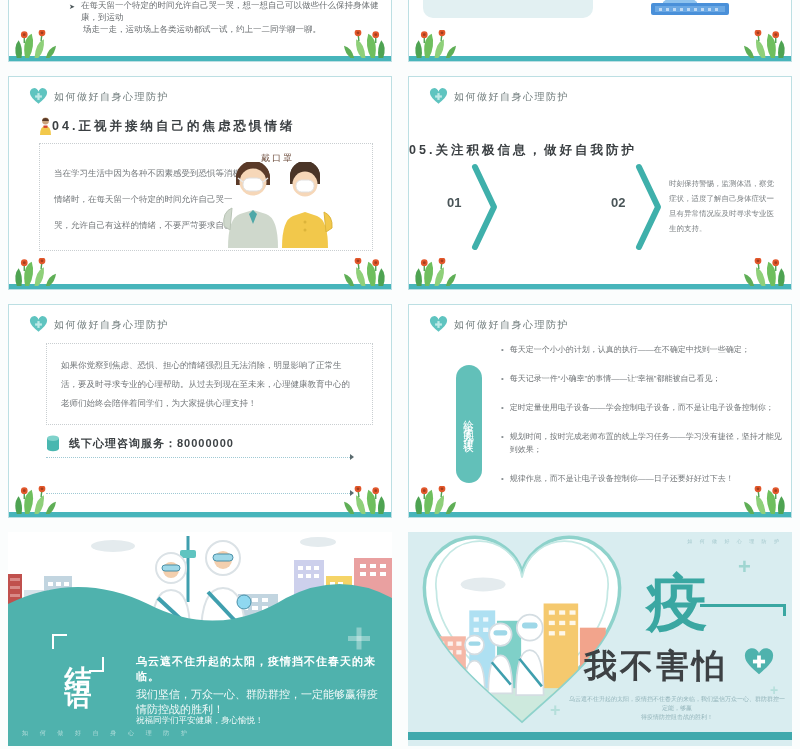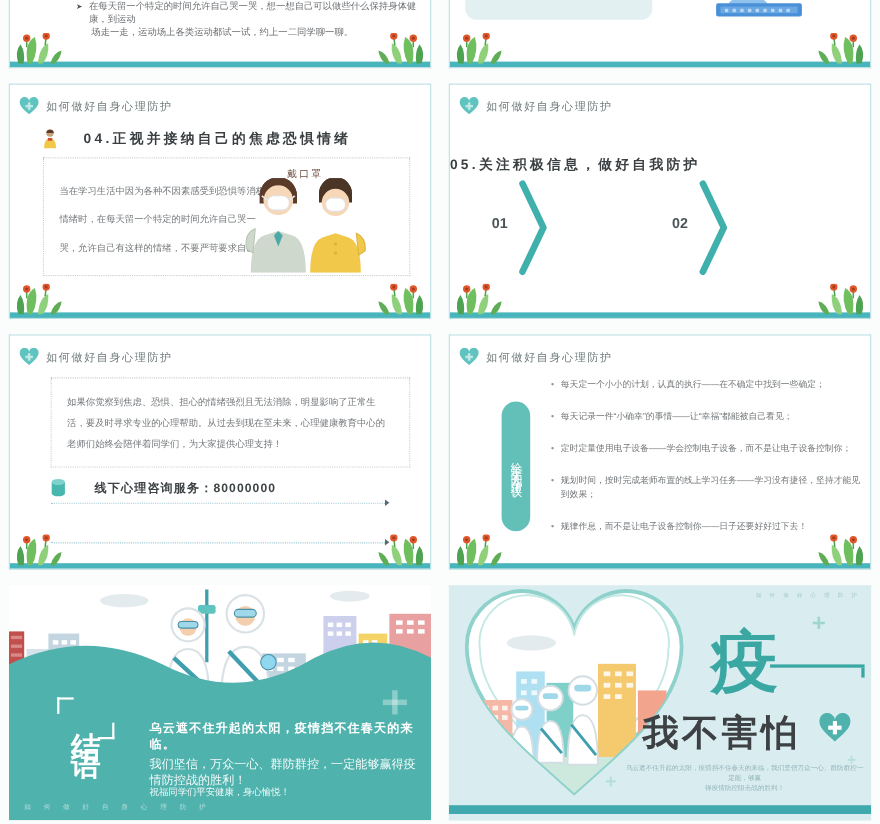--- a/index.html
+++ b/index.html
@@ -2,37 +2,37 @@
 <html><head>
 <meta charset="utf-8">
 <style>
   html,body{margin:0;padding:0;background:#eef4f4;}
   body{font-family:"Liberation Sans","DejaVu Sans",sans-serif;}
   #canvas{position:relative;width:800px;height:749px;background:#fbfdfd;overflow:hidden;}
   .slide{position:absolute;background:#fff;border:1px solid #bcdfe3;box-sizing:border-box;overflow:hidden;}
   .tealbar{position:absolute;left:0;right:0;bottom:0;height:5px;background:#47b5bb;z-index:2;}
   .grass{position:absolute;bottom:3px;z-index:3;}
   .g-l{left:2px;} .g-r{right:2px;transform:scaleX(-1);}
-  .hdr{position:absolute;top:11px;left:8px;display:flex;align-items:center;gap:6px;z-index:2;}
+  .hdr{position:absolute;top:11px;left:20px;display:flex;align-items:center;gap:6px;z-index:2;}
   .hdr .htxt{font-size:10px;color:#6f7b7b;letter-spacing:1.5px;}
   .dotbox{position:absolute;border:1px dotted #c9ced1;box-sizing:border-box;}
   .smalltext{font-size:8.5px;color:#6b6f72;}
   
-  .title04{position:absolute;top:40px;left:30px;display:flex;align-items:flex-end;gap:24px;}
+  .title04{position:absolute;top:40px;left:30px;display:flex;align-items:flex-end;gap:0;}
   .title04 .t{font-size:12.5px;font-weight:bold;color:#3a3f42;letter-spacing:3px;}
   .body04{position:absolute;left:14px;top:16px;width:188px;font-size:8.5px;color:#73777a;line-height:26px;}
   .cap04{position:absolute;right:78px;top:8px;font-size:9px;color:#6b4a3a;letter-spacing:2px;}
   
   .title05{position:absolute;top:48px;left:0;width:100%;text-align:left;font-size:12.5px;font-weight:bold;color:#3a3f42;letter-spacing:3px;margin-top:17px;}
   .num05{position:absolute;font-size:13px;font-weight:bold;color:#4a5558;}
   .chev{position:absolute;}
   .t05{position:absolute;font-size:7.5px;color:#7c8184;line-height:15px;}
   
   .body06{padding:12px 14px;font-size:8.5px;color:#73777a;line-height:19px;}
-  .row06{position:absolute;left:37px;display:flex;align-items:center;gap:26px;justify-content:space-between;}
+  .row06{position:absolute;left:37px;display:flex;align-items:center;gap:9px;justify-content:space-between;}
   .row06 .t{font-size:11px;font-weight:bold;color:#3d4245;letter-spacing:1px;}
   .dotline{position:absolute;left:37px;width:306px;border-bottom:1px dotted #9fc9d4;}
   .dotline .arr{position:absolute;right:-2px;bottom:-3px;width:0;height:0;border-left:4px solid #5a6a6e;border-top:3px solid transparent;border-bottom:3px solid transparent;}
   
   .vlabel{position:absolute;left:47px;top:60px;width:26px;height:118px;background:#62c0b9;border-radius:13px;color:#fff;writing-mode:vertical-rl;text-align:center;font-size:10.5px;letter-spacing:3px;line-height:26px;display:flex;align-items:center;justify-content:center;}
   .sug{position:absolute;left:92px;top:38px;width:286px;margin:0;padding:0;list-style:none;}
   .sug li{display:flex;gap:6px;font-size:8px;color:#73777a;line-height:13px;margin-bottom:16px;}
   .sug .b{color:#8a9094;}
   
   .jieyu{position:relative;writing-mode:vertical-rl;font-size:27px;color:#fff;letter-spacing:16px;font-weight:bold;}
@@ -233,20 +233,21 @@
     </div>
     <div class="title05">05.关注积极信息，做好自我防护</div>
     <div class="num05" style="left:38px;top:118px">01</div>
     <svg class="chev" style="left:62px;top:86px" width="28" height="88" viewBox="0 0 28 88">
         <polyline points="4,4 23,44 4,84" fill="none" stroke="#3fb0ab" stroke-width="6" stroke-linejoin="round" stroke-linecap="round"></polyline>
       </svg>
     <div class="num05" style="left:202px;top:118px">02</div>
     <svg class="chev" style="left:226px;top:86px" width="28" height="88" viewBox="0 0 28 88">
         <polyline points="4,4 23,44 4,84" fill="none" stroke="#3fb0ab" stroke-width="6" stroke-linejoin="round" stroke-linecap="round"></polyline>
       </svg>
+    <div class="t05" style="left:260px;top:99px;width:110px">时刻保持警惕，监测体温，察觉症状，适度了解自己身体症状一旦有异常情况应及时寻求专业医生的支持。</div>
     <svg class="grass g-l" width="62" height="28" viewBox="0 0 62 30">
         <path d="M4 30 Q0 18 6 11 Q11 19 9 30Z" fill="#4ea352"></path>
         <path d="M13 30 Q9 10 20 4 Q24 17 17 30Z" fill="#6fbf5e"></path>
         <path d="M23 30 Q24 14 33 10 Q34 23 27 30Z" fill="#8fd07a"></path>
         <path d="M35 30 Q38 19 46 17 Q45 25 39 30Z" fill="#5fae56"></path>
         <line x1="12" y1="14" x2="12" y2="5" stroke="#4ea352" stroke-width="1.5"></line>
         <circle cx="12" cy="5" r="3.6" fill="#e2572b"></circle>
         <circle cx="12" cy="5" r="1.5" fill="#a33d1e"></circle>
         <line x1="30" y1="12" x2="31" y2="3" stroke="#4ea352" stroke-width="1.5"></line>
         <circle cx="31" cy="3" r="3.6" fill="#e2572b"></circle>

